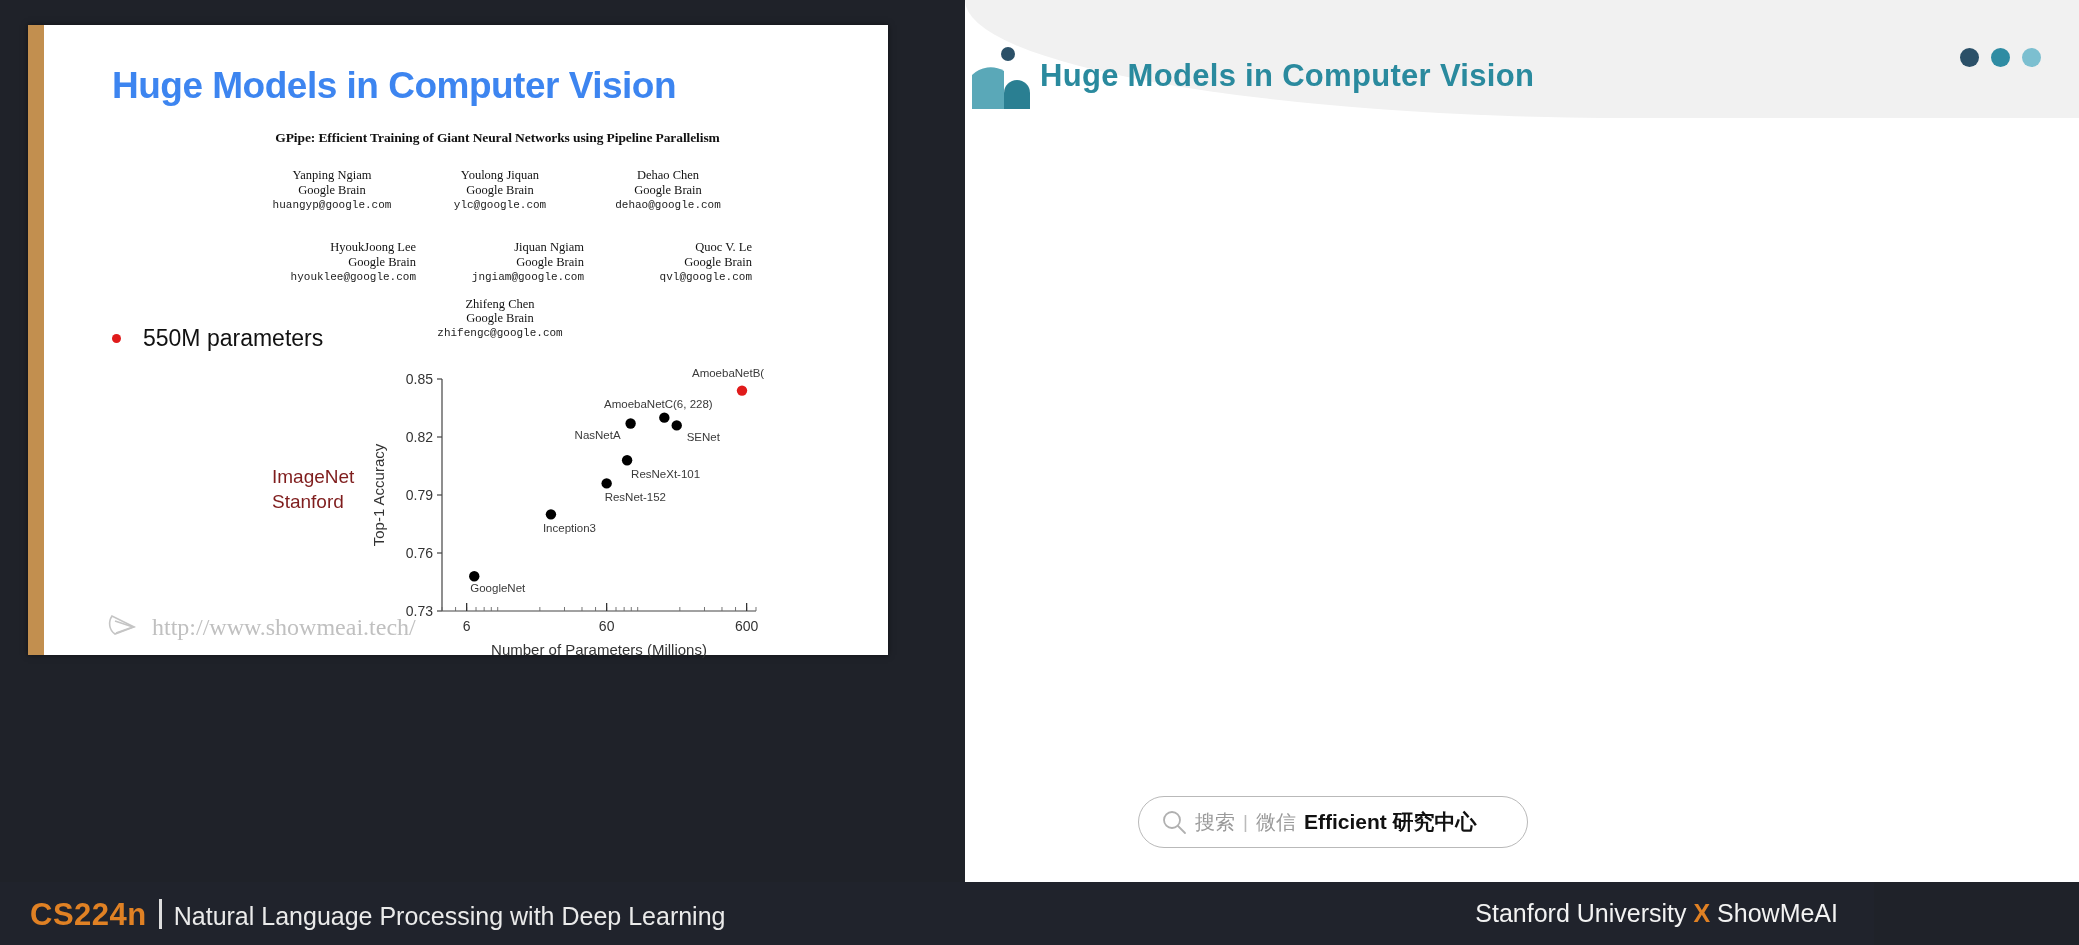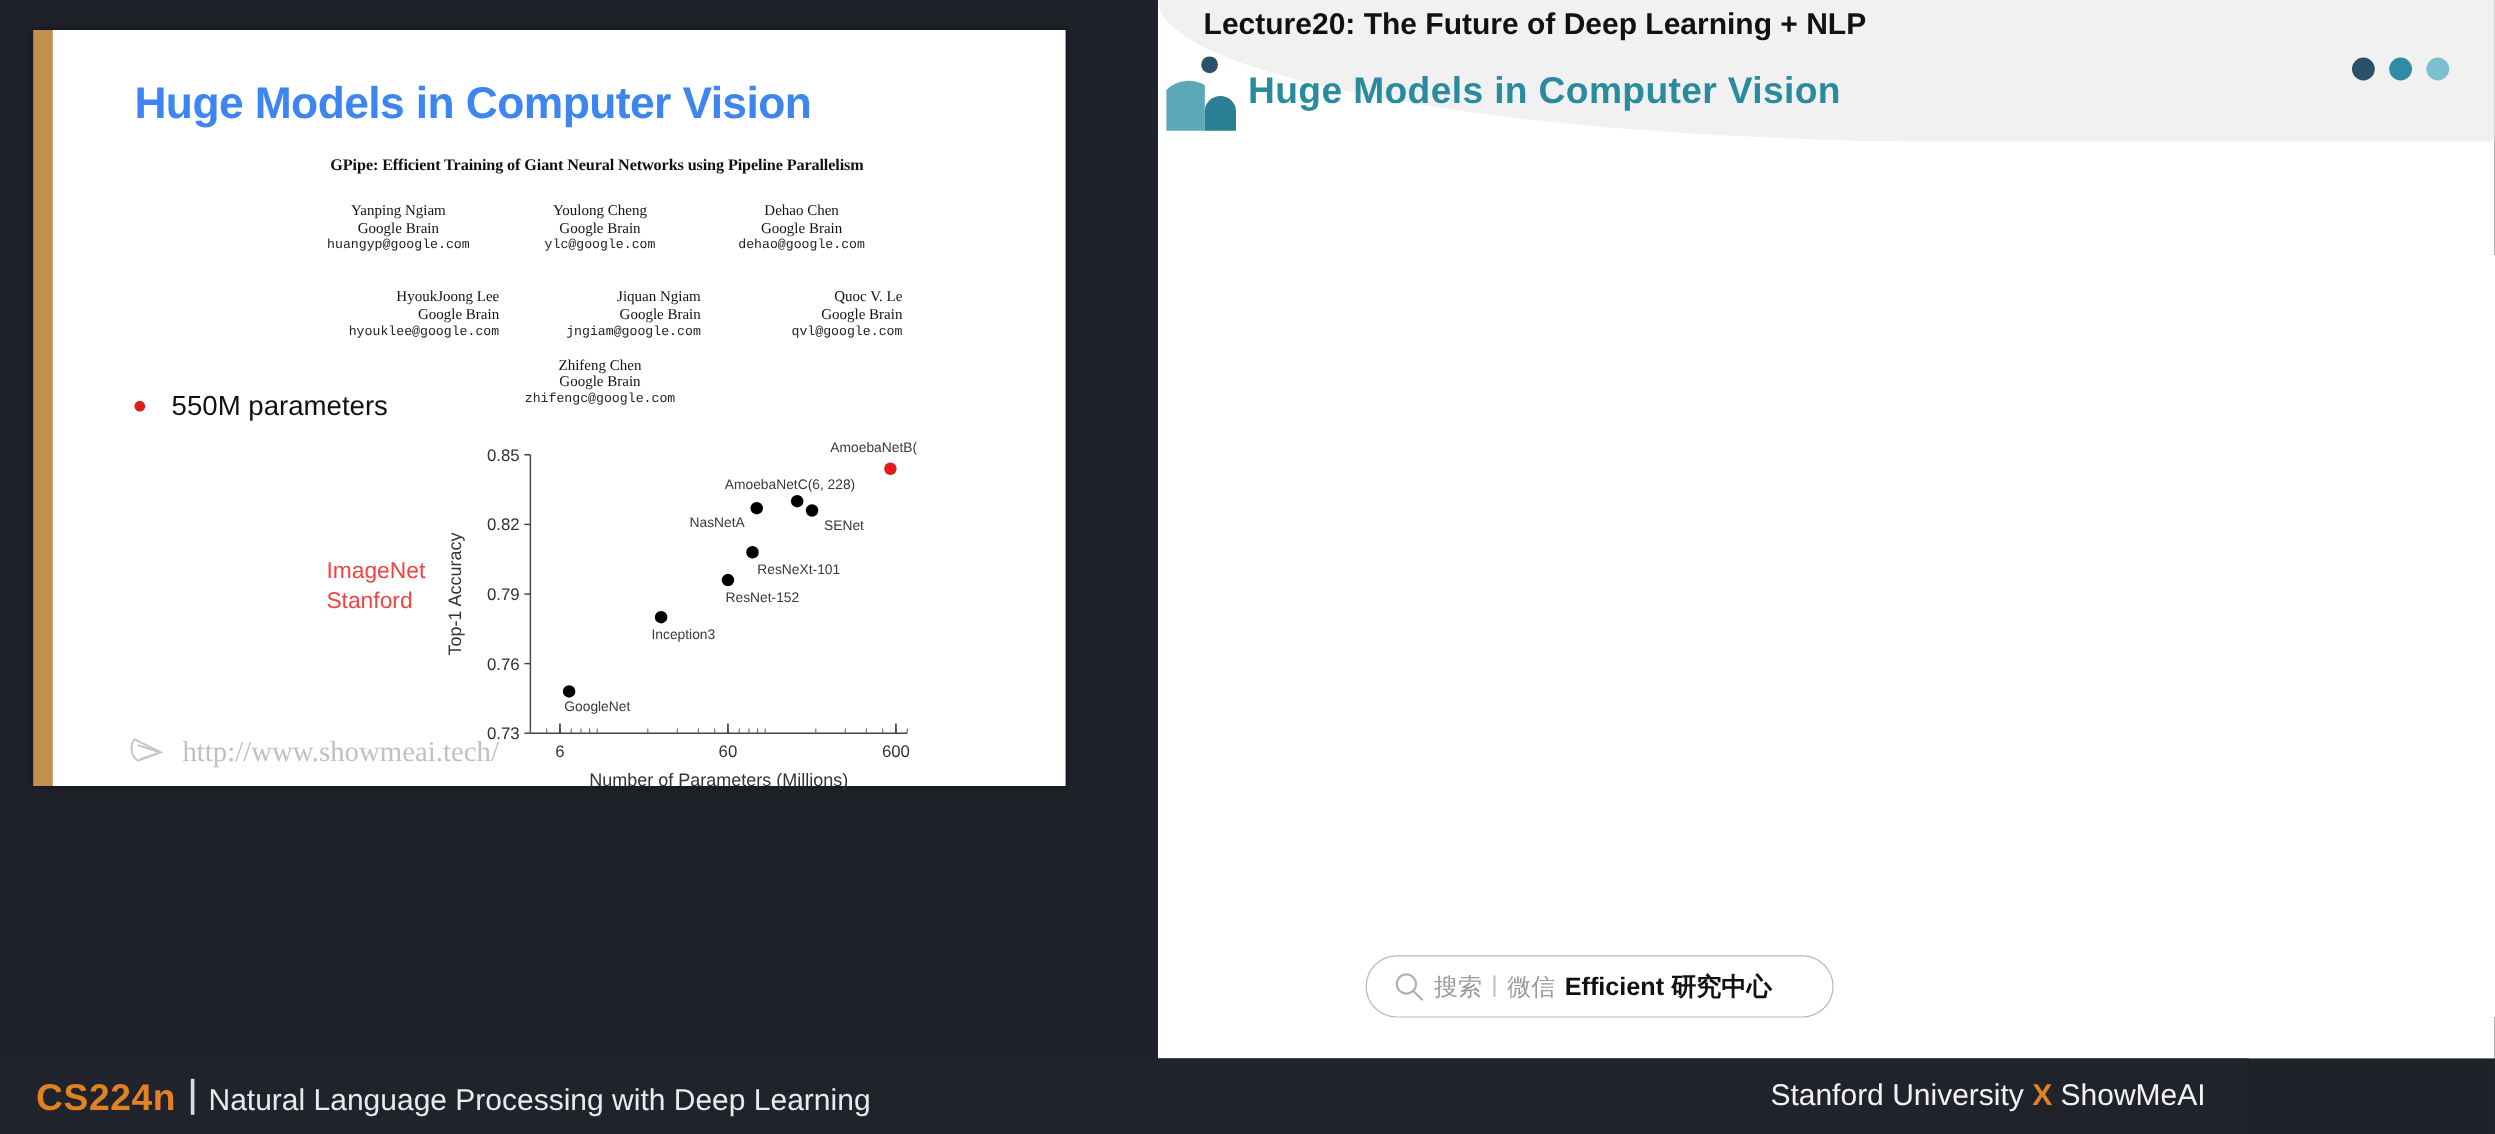--- a/index.html
+++ b/index.html
@@ -69,21 +69,21 @@
   }
   .bullet-dot {
     width: 9px; height: 9px; border-radius: 50%;
     background: #e01b1b; margin-right: 22px; flex: none;
   }
   .bullet-text { font-size: 23px; color: #111; white-space: nowrap; }
 
   
   .imagenet-label {
     position: absolute; left: 228px; top: 440px;
-    font-size: 19px; color: #ef4444; line-height: 1.3;
+    font-size: 19px; color: #7f1d1d; line-height: 1.3;
   }
 
   
   .watermark {
     position: absolute; left: 62px; top: 585px;
     display: flex; align-items: center; gap: 12px;
     color: #b9b9b9;
   }
   .watermark-url {
     font-family: "Liberation Serif", serif;
@@ -178,21 +178,21 @@
       <div class="paper">
         <div class="paper-title">GPipe: Efficient Training of Giant Neural Networks using Pipeline Parallelism</div>
         <div class="paper-authors">
           <div class="author-row r1">
             <div class="author">
               <div class="author-name">Yanping Ngiam</div>
               <div class="author-aff">Google Brain</div>
               <div class="author-mail">huangyp@google.com</div>
             </div>
             <div class="author">
-              <div class="author-name">Youlong Cheng</div>
+              <div class="author-name">Youlong Jiquan</div>
               <div class="author-aff">Google Brain</div>
               <div class="author-mail">ylc@google.com</div>
             </div>
             <div class="author">
               <div class="author-name">Dehao Chen</div>
               <div class="author-aff">Google Brain</div>
               <div class="author-mail">dehao@google.com</div>
             </div>
           </div>
           <div class="author-row r2">
@@ -302,21 +302,20 @@
         </svg>
         <span class="watermark-url">http://www.showmeai.tech/</span>
       </div>
 
     </div>
   </div>
 
   <div class="right-panel">
     <div class="rp-headerband"></div>
 
-    <div class="rp-lecture">Lecture20:  The Future of Deep Learning + NLP</div>
 
     <svg class="rp-logo" width="78" height="72" viewBox="0 0 78 72">
       <circle cx="38" cy="9" r="7" fill="#2b5068"></circle>
       <path d="M2 64 L2 30 A26 26 0 0 1 34 26 L34 64 Z" fill="#5aa8b8"></path>
       <path d="M34 64 L34 48 A13 13 0 0 1 60 48 L60 64 Z" fill="#2a7f92"></path>
     </svg>
 
     <div class="rp-dots">
       <span class="rp-dot" style="background:#2b5068"></span>
       <span class="rp-dot" style="background:#2f8ca3"></span>

